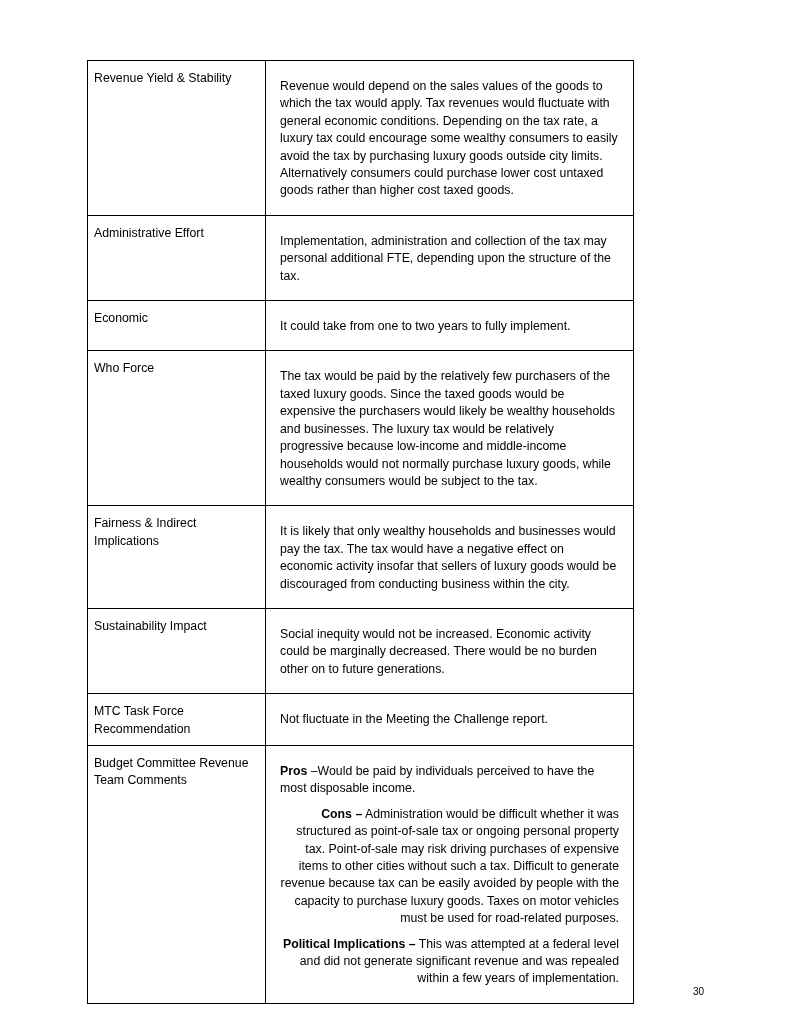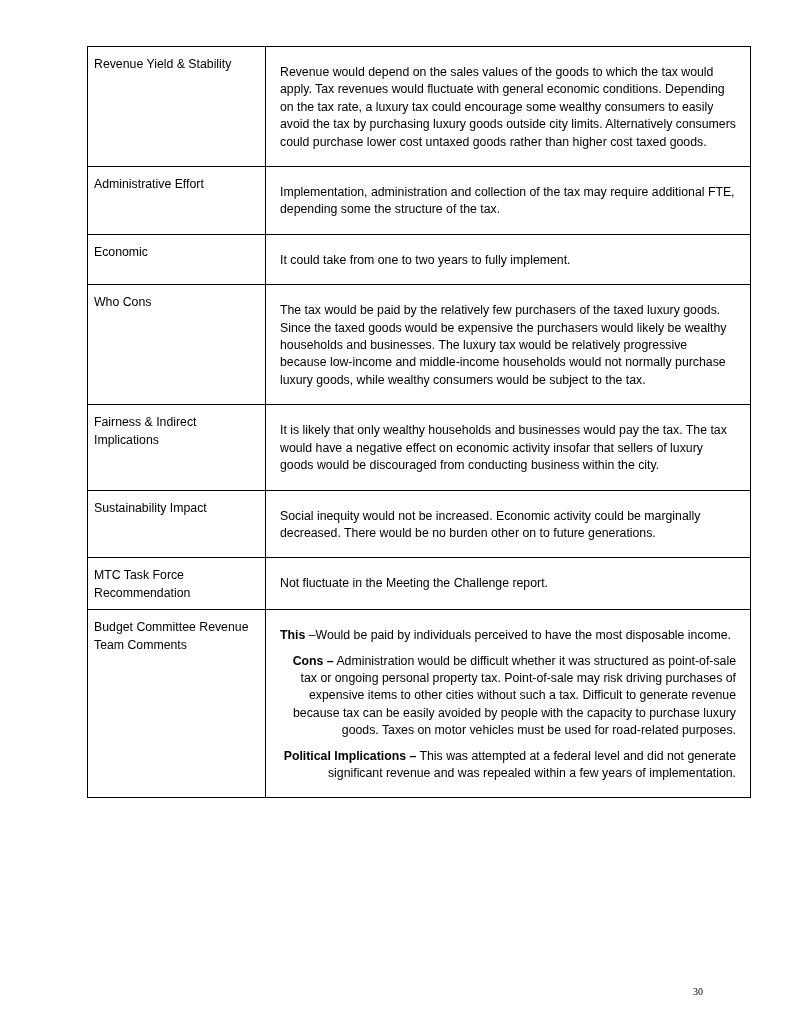--- a/index.html
+++ b/index.html
@@ -1,51 +1,51 @@
 <!DOCTYPE html>
 <html><head>
   <meta charset="utf-8">
   <style>
     html, body { margin: 0; padding: 0; background: #ffffff; }
     body { width: 800px; height: 1035px; position: relative; overflow: hidden;
            font-family: "Liberation Sans", "DejaVu Sans", sans-serif; color: #000; }
-    .doc-table { position: absolute; left: 87px; top: 46px; width: 664px;
+    .doc-table { position: absolute; left: 87px; top: 60px; width: 547px;
                  border-collapse: collapse; table-layout: fixed; font-size: 12.3px; line-height: 17.4px; }
     .doc-table td { border: 1px solid #000; vertical-align: top; padding: 9px 6px 7px 6px; }
     .doc-table td.label { width: 165px; }
     .doc-table td.value p { margin: 8px; }
     .doc-table td.value p + p { margin-top: 6px; text-align: right; }
     .doc-table b { font-weight: bold; }
-    .page-number { position: absolute; left: 693px; top: 986px; font-size: 10px; color: #000; font-family: Liberation Serif, serif; }
+    .page-number { position: absolute; left: 693px; top: 986px; font-size: 10px; color: #000; }
   </style>
 </head>
 <body>
 
 <table class="doc-table">
   <tbody>
     <tr>
       <td class="label">Revenue Yield &amp; Stability</td>
       <td class="value">
           <p>Revenue would depend on the sales values of the goods to which the tax would apply. Tax revenues would fluctuate with general economic conditions. Depending on the tax rate, a luxury tax could encourage some wealthy consumers to easily avoid the tax by purchasing luxury goods outside city limits. Alternatively consumers could purchase lower cost untaxed goods rather than higher cost taxed goods.</p>
         </td>
     </tr>
     <tr>
       <td class="label">Administrative Effort</td>
       <td class="value">
-          <p>Implementation, administration and collection of the tax may require additional FTE, depending some the structure of the tax.</p>
+          <p>Implementation, administration and collection of the tax may personal additional FTE, depending upon the structure of the tax.</p>
         </td>
     </tr>
     <tr>
       <td class="label">Economic</td>
       <td class="value">
           <p>It could take from one to two years to fully implement.</p>
         </td>
     </tr>
     <tr>
-      <td class="label">Who Cons</td>
+      <td class="label">Who Force</td>
       <td class="value">
           <p>The tax would be paid by the relatively few purchasers of the taxed luxury goods. Since the taxed goods would be expensive the purchasers would likely be wealthy households and businesses. The luxury tax would be relatively progressive because low-income and middle-income households would not normally purchase luxury goods, while wealthy consumers would be subject to the tax.</p>
         </td>
     </tr>
     <tr>
       <td class="label">Fairness &amp; Indirect Implications</td>
       <td class="value">
           <p>It is likely that only wealthy households and businesses would pay the tax. The tax would have a negative effect on economic activity insofar that sellers of luxury goods would be discouraged from conducting business within the city.</p>
         </td>
     </tr>
@@ -57,21 +57,21 @@
     </tr>
     <tr>
       <td class="label">MTC Task Force Recommendation</td>
       <td class="value">
           <p>Not fluctuate in the Meeting the Challenge report.</p>
         </td>
     </tr>
     <tr>
       <td class="label">Budget Committee Revenue Team Comments</td>
       <td class="value">
-        <p><b>This</b><span> –Would be paid by individuals perceived to have the most disposable income.</span></p>
+        <p><b>Pros</b><span> –Would be paid by individuals perceived to have the most disposable income.</span></p>
         <p><b>Cons –</b><span> Administration would be difficult whether it was structured as point-of-sale tax or ongoing personal property tax. Point-of-sale may risk driving purchases of expensive items to other cities without such a tax. Difficult to generate revenue because tax can be easily avoided by people with the capacity to purchase luxury goods. Taxes on motor vehicles must be used for road-related purposes.</span></p>
         <p><b>Political Implications –</b><span> This was attempted at a federal level and did not generate significant revenue and was repealed within a few years of implementation.</span></p>
       </td>
     </tr>
   </tbody>
 </table>
 
 <div class="page-number">30</div>
 
 </body></html>

